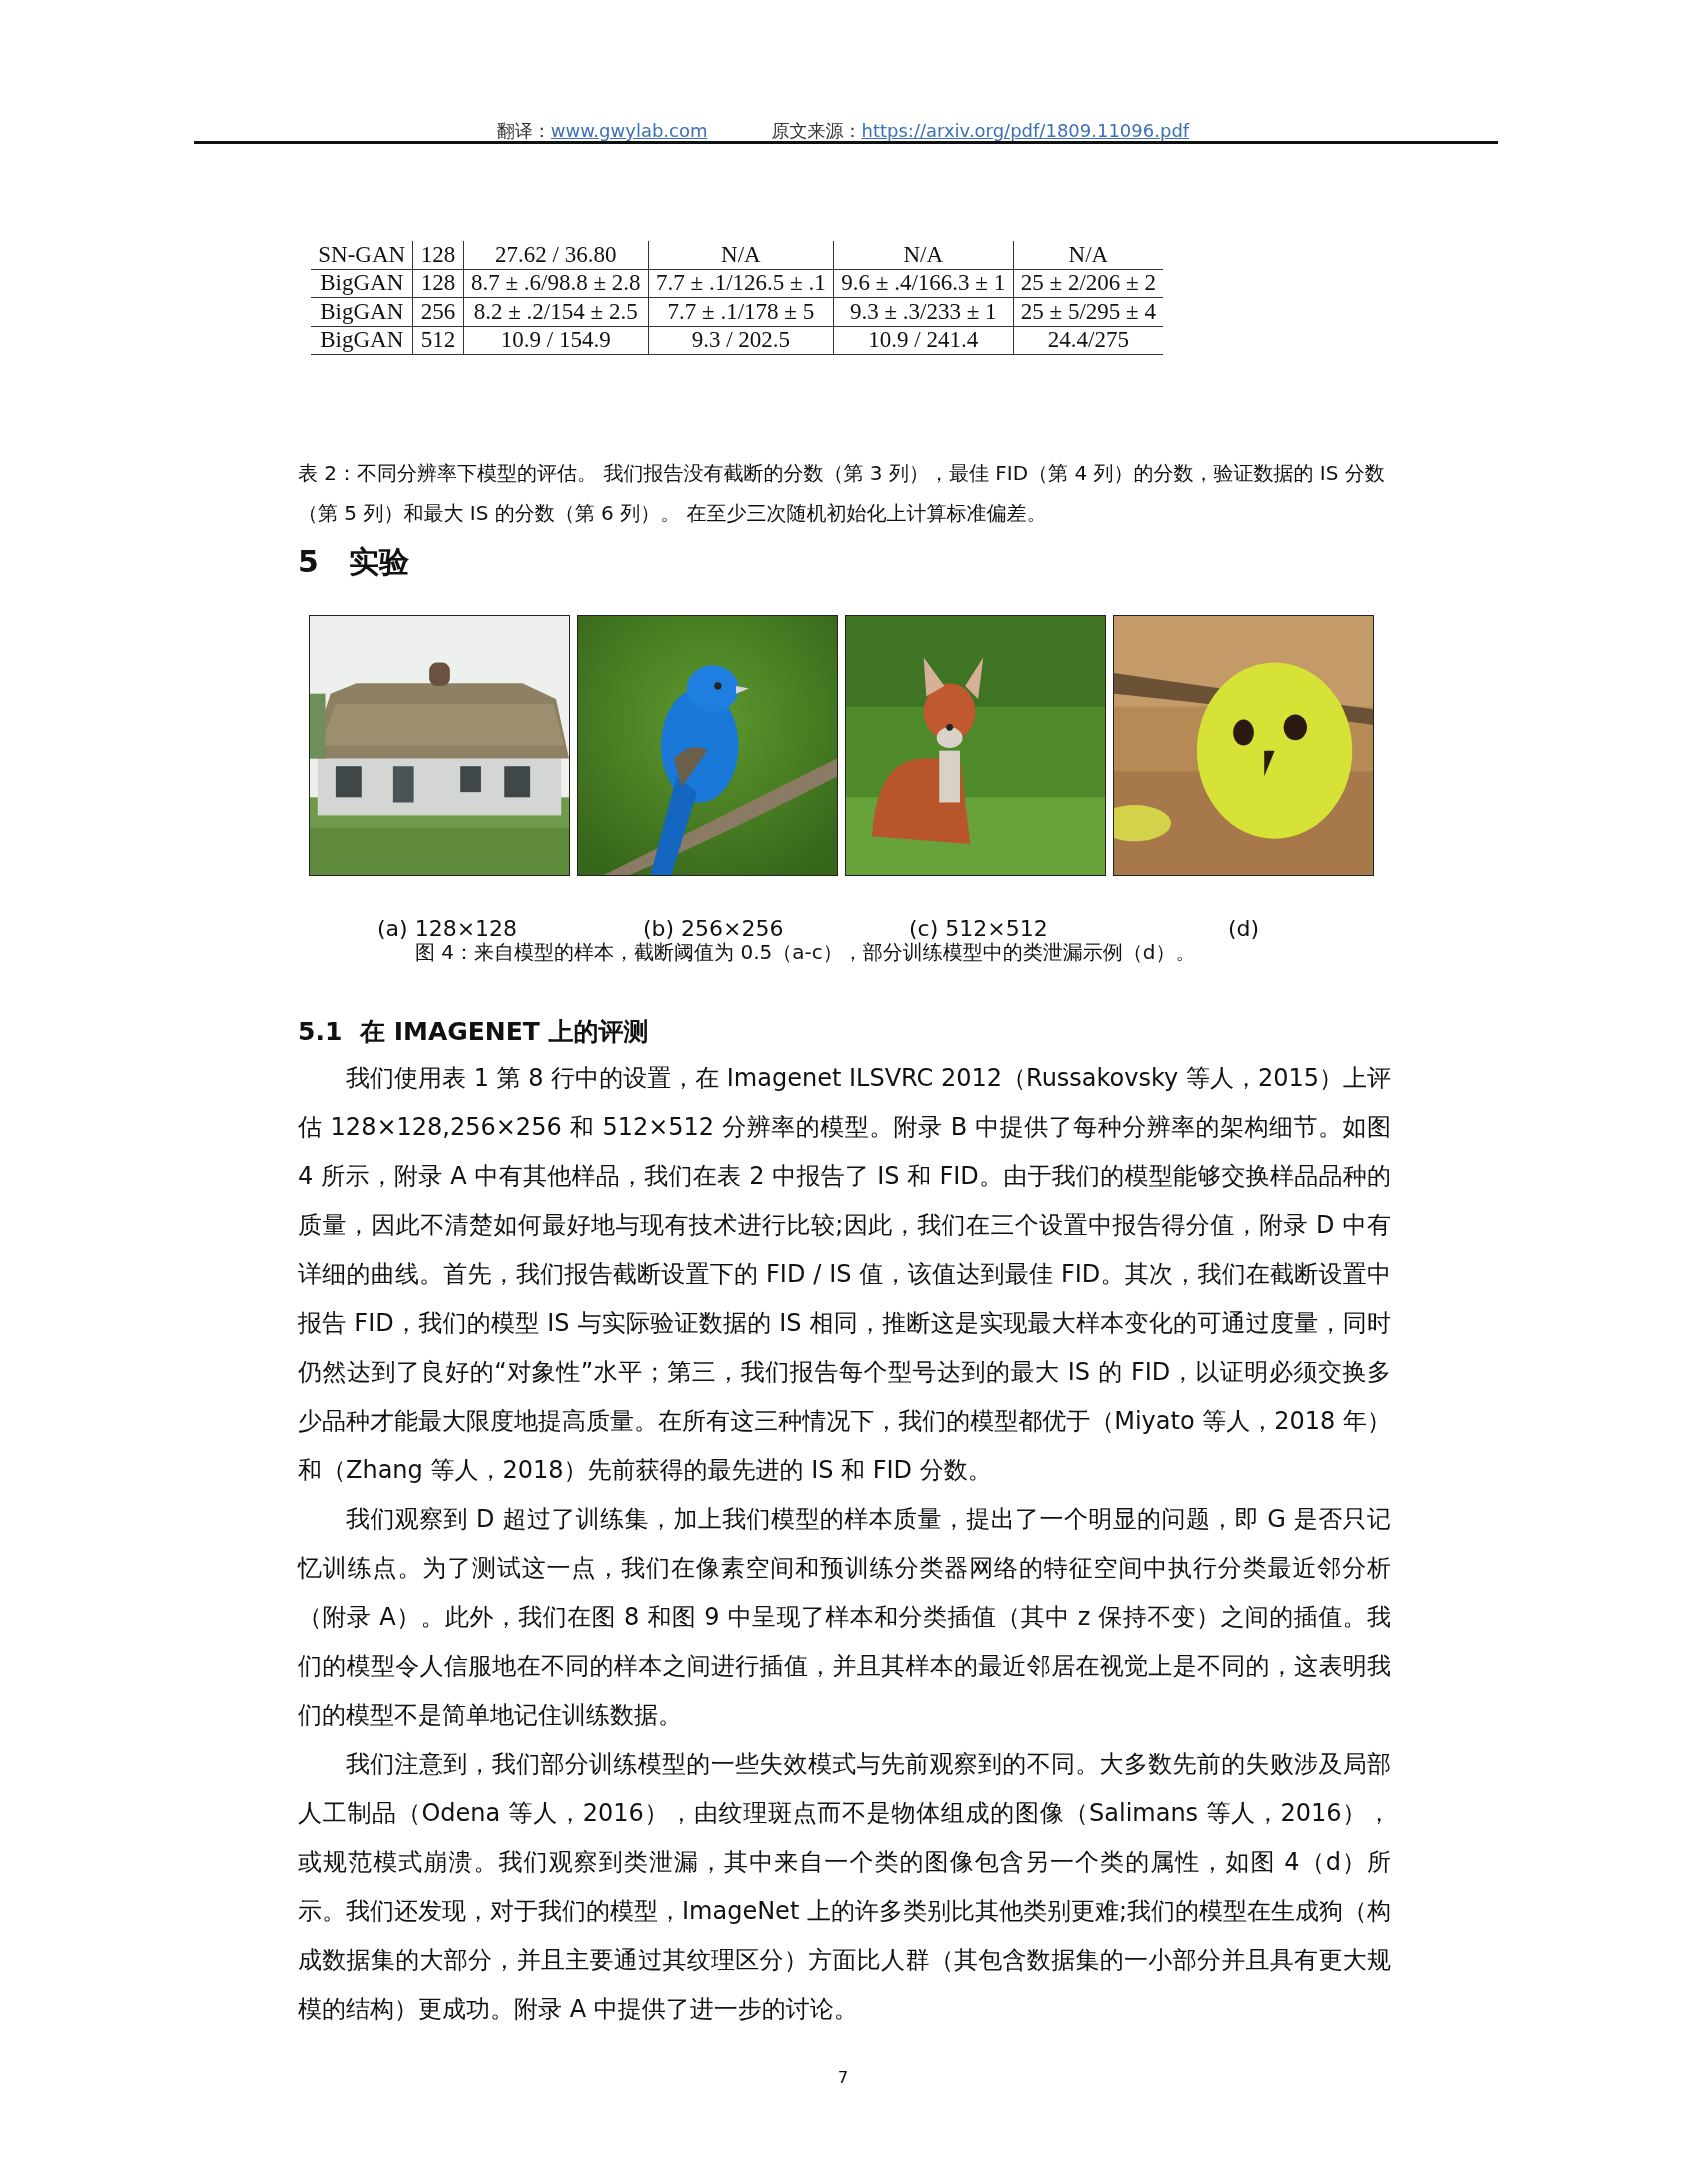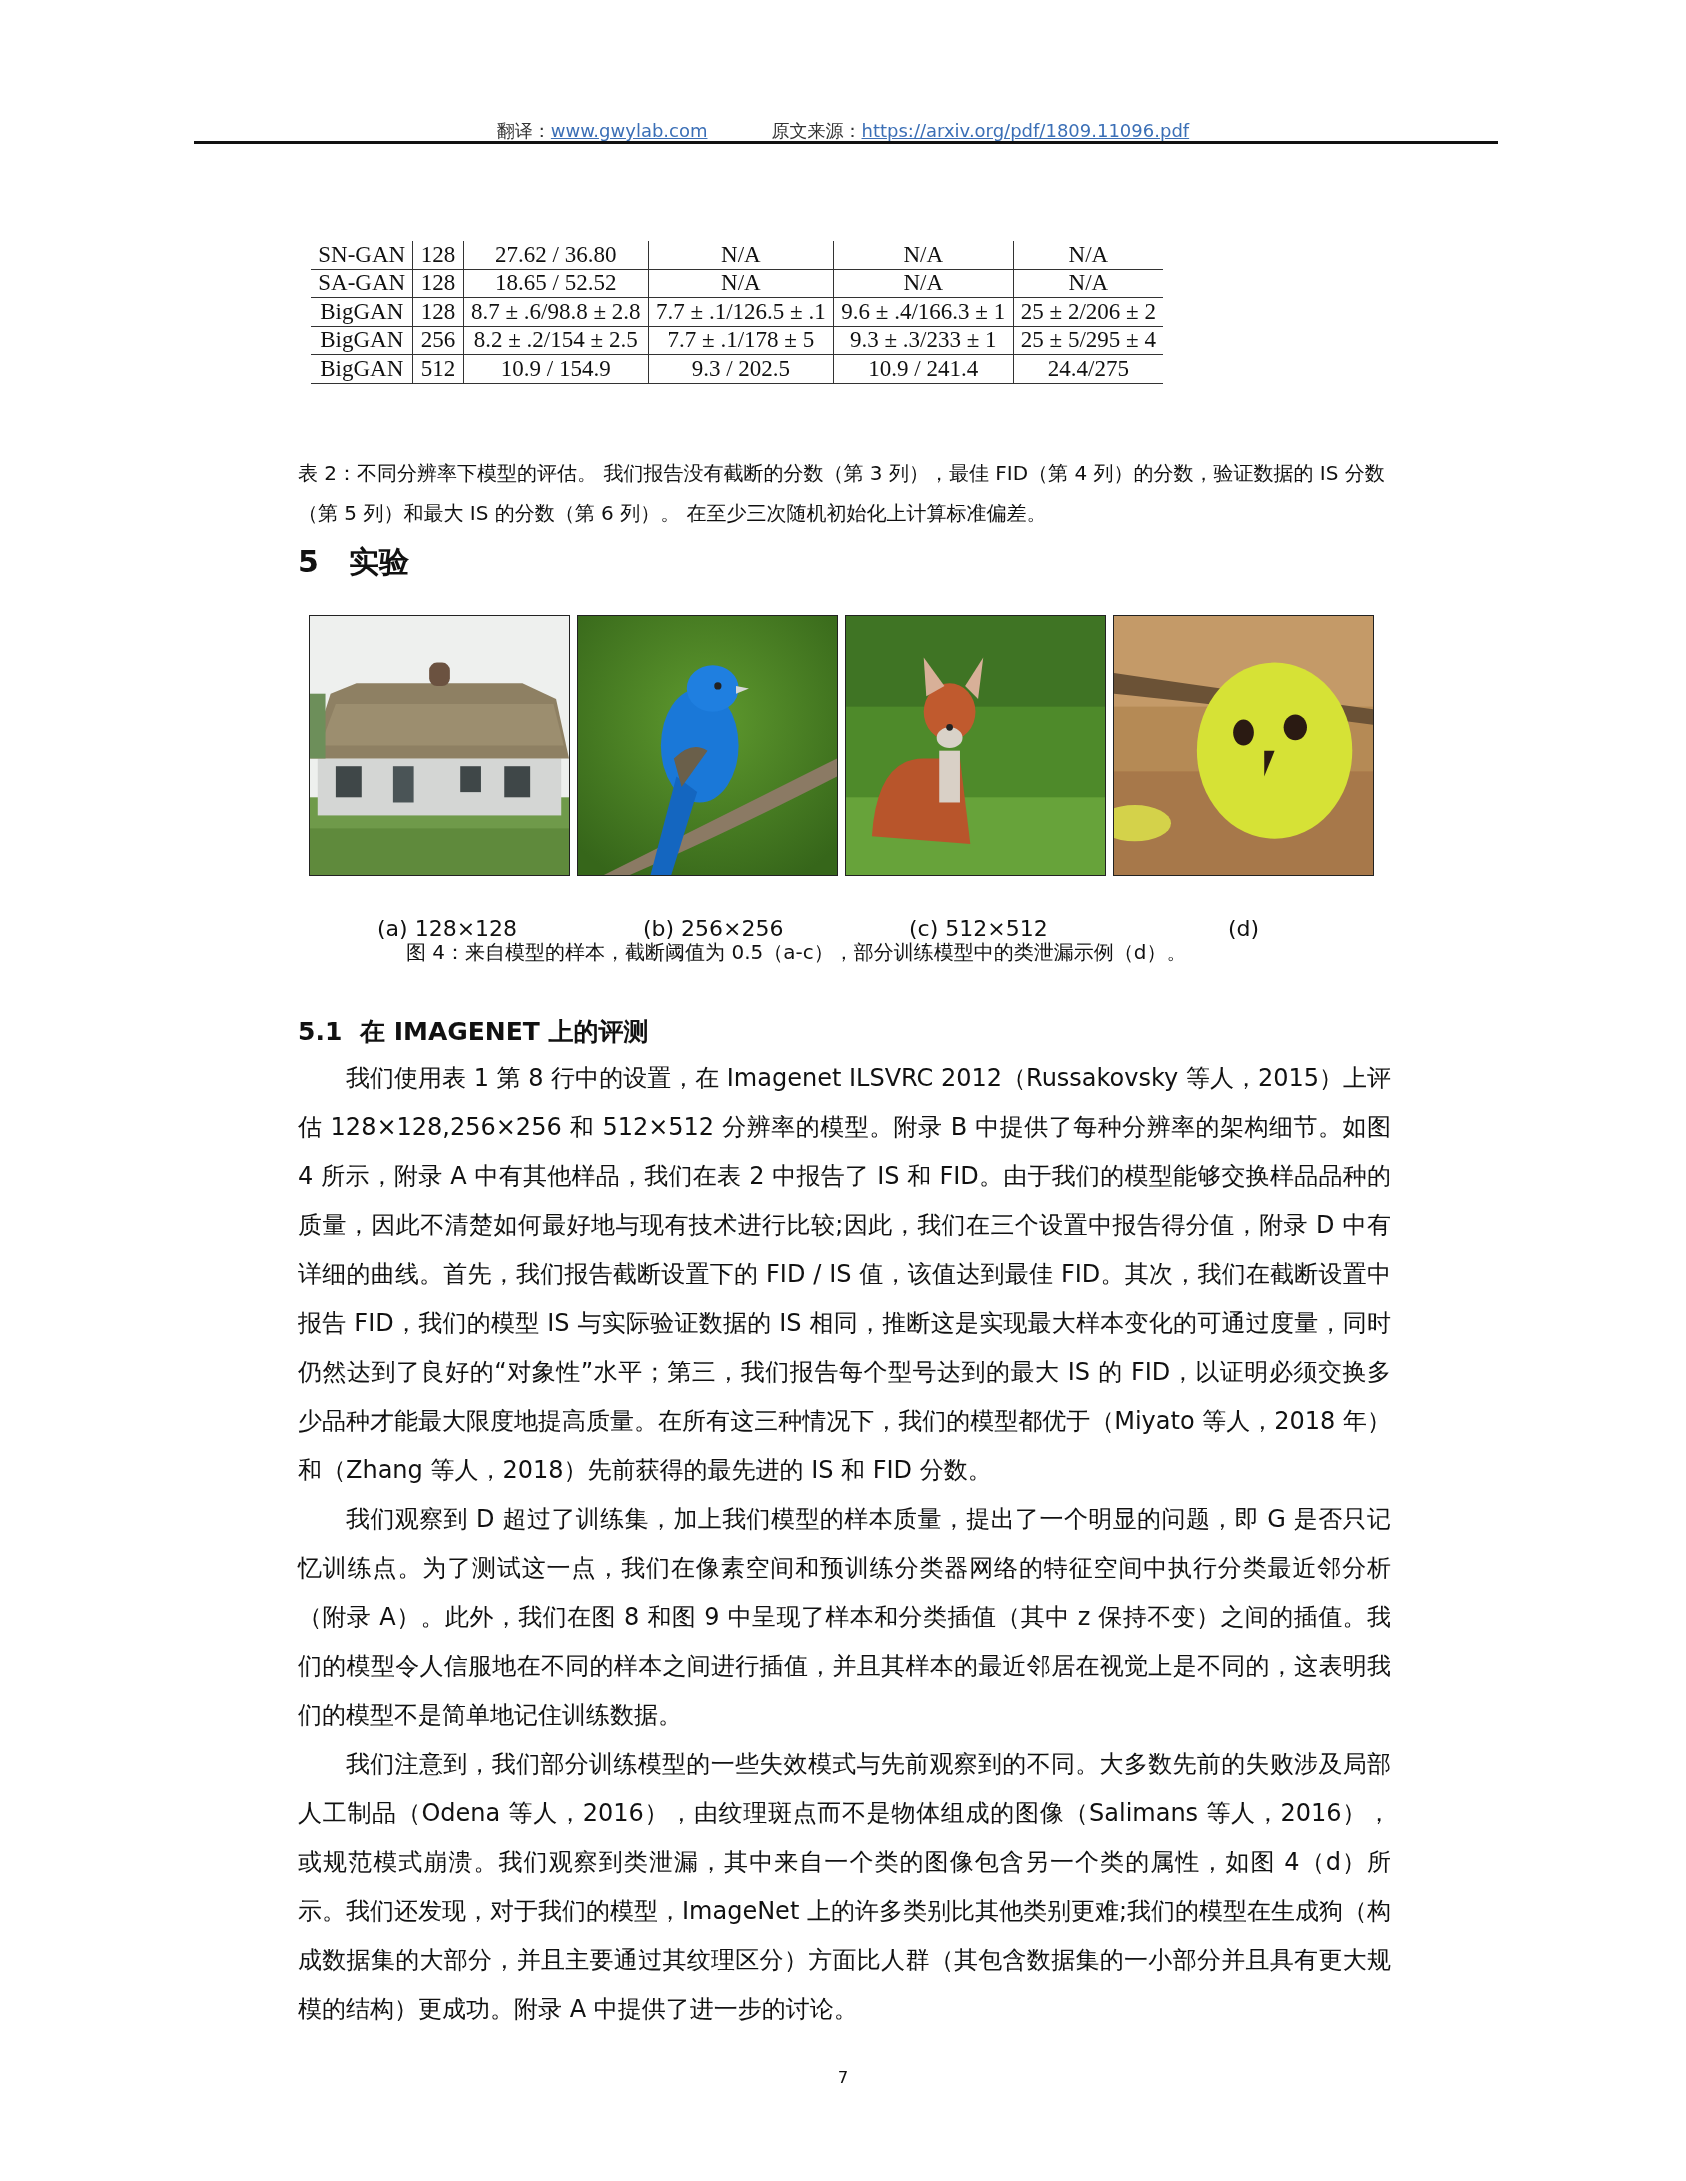--- a/index.html
+++ b/index.html
@@ -29,21 +29,21 @@
   .sec-h { position: absolute; top: 542px; left: 298px; font-size: 30px; font-weight: bold; }
   .sec-h .num { display: inline-block; width: 51px; }
 
   .figrow { position: absolute; top: 615px; left: 309px; width: 1067px; height: 266px; }
   .fig { position: absolute; top: 0; width: 259px; height: 259px; border: 1.8px solid #222; overflow: hidden; }
   .fig svg { width: 100%; height: 100%; display: block; }
   .f-a { left: 0; } .f-b { left: 268px; } .f-c { left: 536px; } .f-d { left: 804px; }
 
   .subcap { position: absolute; top: 916px; font-size: 22px; }
   .subcap-a { left: 377px; } .subcap-b { left: 643px; } .subcap-c { left: 909px; } .subcap-d { left: 1228px; }
-  .figcap { position: absolute; top: 939px; left: 406px; font-size: 20px; text-align: right; }
+  .figcap { position: absolute; top: 939px; left: 415px; font-size: 20px; text-align: right; }
 
   .subsec-h { position: absolute; top: 1015px; left: 298px; font-size: 25px; font-weight: bold; }
   .subsec-h .num { display: inline-block; width: 62px; }
 
   .body { position: absolute; top: 1054px; left: 298px; width: 1093px; font-size: 24px; line-height: 49px;
           text-align: justify; }
   .body p { margin: 0; text-indent: 2em; }
 
   .pagenum { position: absolute; top: 2068px; left: 0; width: 1686px; text-align: center; font-size: 16.5px; }
 </style>
@@ -54,28 +54,20 @@
   <span>翻译：</span><a>www.gwylab.com</a><span class="sep"></span><span>原文来源：</span><a>https://arxiv.org/pdf/1809.11096.pdf</a>
 </div>
 <div class="header-rule"></div>
 
 <table class="tbl">
   <tbody>
   <tr>
     <td>SN-GAN</td>
     <td class="vl">128</td>
     <td class="vl">27.62 / 36.80</td>
-    <td class="vl">N/A</td>
-    <td class="vl">N/A</td>
-    <td class="vl">N/A</td>
-  </tr>
-  <tr>
-    <td>SA-GAN</td>
-    <td class="vl">128</td>
-    <td class="vl">18.65 / 52.52</td>
     <td class="vl">N/A</td>
     <td class="vl">N/A</td>
     <td class="vl">N/A</td>
   </tr>
   <tr>
     <td>BigGAN</td>
     <td class="vl">128</td>
     <td class="vl">8.7 ± .6/98.8 ± 2.8</td>
     <td class="vl">7.7 ± .1/126.5 ± .1</td>
     <td class="vl">9.6 ± .4/166.3 ± 1</td>

